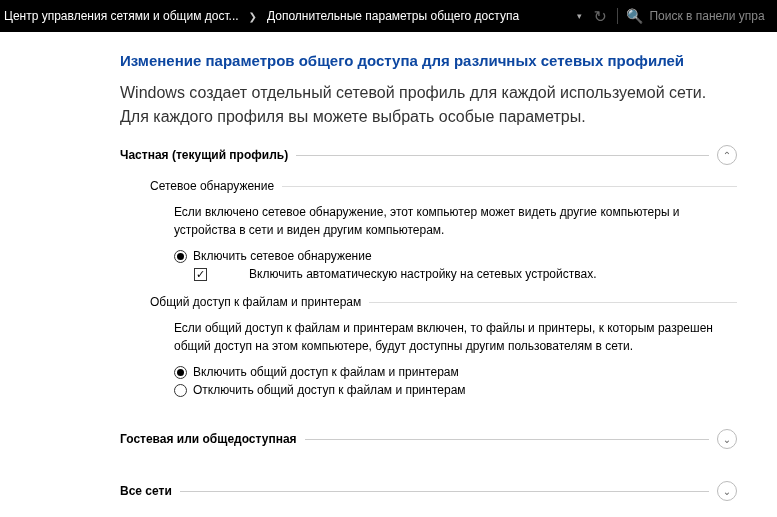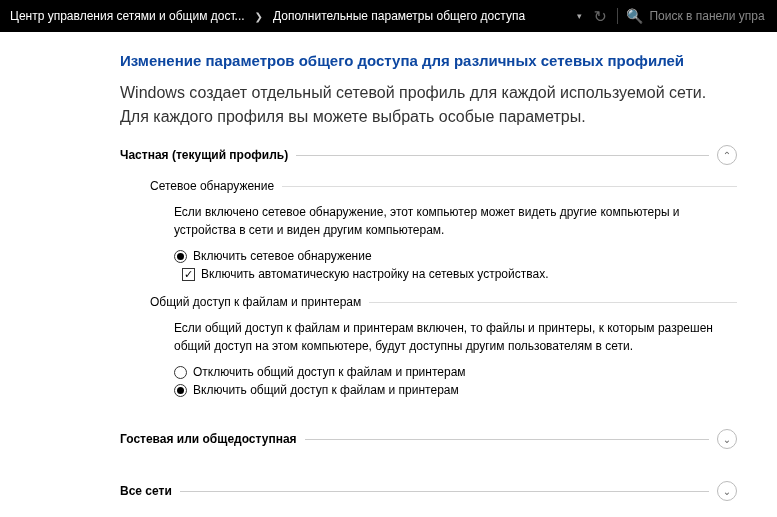--- a/index.html
+++ b/index.html
@@ -16,21 +16,20 @@
       background: #000;
       color: #fff;
       display: flex;
       align-items: center;
       font-size: 12px;
     }
     .breadcrumb {
       display: flex;
       align-items: center;
       flex: 1;
-      padding-left: 6px;
       min-width: 0;
     }
     .breadcrumb-item {
       white-space: nowrap;
       color: #fff;
       padding: 0 4px;
     }
     .breadcrumb-sep {
       color: #ccc;
       padding: 0 6px;
@@ -183,21 +182,22 @@
       justify-content: center;
       flex-shrink: 0;
       font-size: 11px;
       line-height: 1;
     }
     .checkbox.checked::after {
       content: '✓';
       color: #000;
     }
     .indent-child {
-      margin-left: 8px;
+      margin-left: 20px;
+      gap: 36px;
     }
     .collapsed-section {
       margin-top: 32px;
     }
   </style>
 </head>
 <body>
 
 <div class="header-bar">
   <div class="breadcrumb">
@@ -244,26 +244,26 @@
   </div>
 
   <div class="subsection">
     <div class="subsection-header">
       <span class="subsection-title">Общий доступ к файлам и принтерам</span>
       <div class="subsection-line"></div>
     </div>
     <p class="subsection-desc">Если общий доступ к файлам и принтерам включен, то файлы и принтеры, к которым разрешен общий доступ на этом компьютере, будут доступны другим пользователям в сети.</p>
     <div class="options">
       <div class="option-row">
+        <span class="radio checked"></span>
+        <span>Включить общий доступ к файлам и принтерам</span>
+      </div>
+      <div class="option-row">
         <span class="radio"></span>
         <span>Отключить общий доступ к файлам и принтерам</span>
-      </div>
-      <div class="option-row">
-        <span class="radio checked"></span>
-        <span>Включить общий доступ к файлам и принтерам</span>
       </div>
     </div>
   </div>
 
   <div class="section-header collapsed-section">
     <span class="section-header-title">Гостевая или общедоступная</span>
     <div class="section-header-line"></div>
     <div class="chevron">⌄</div>
   </div>
 

